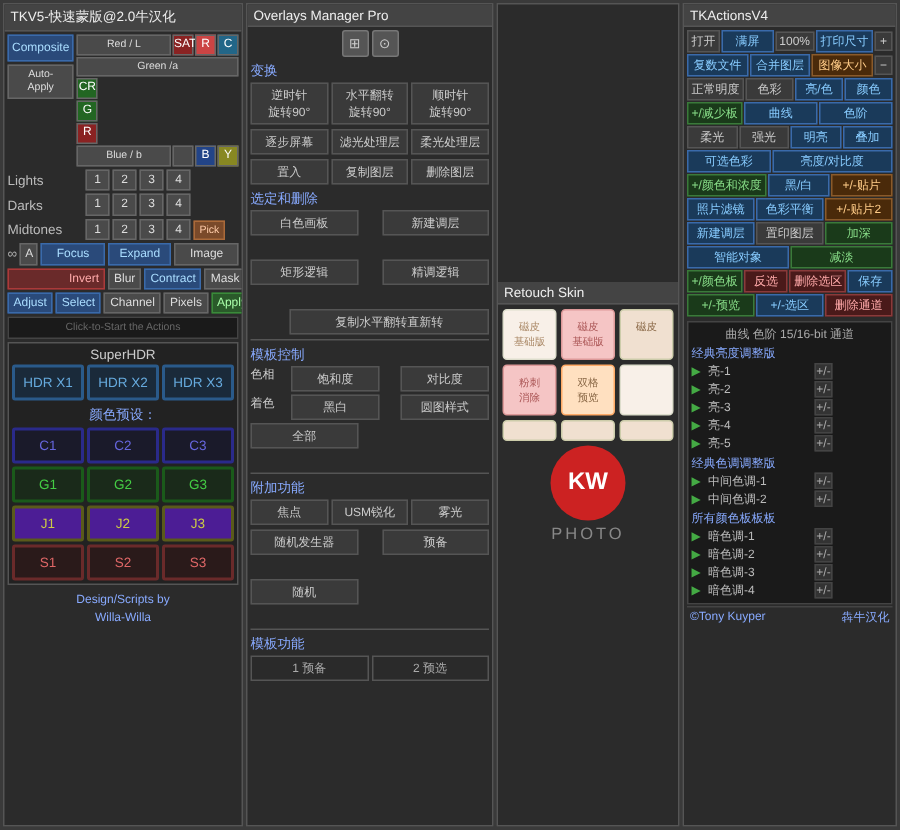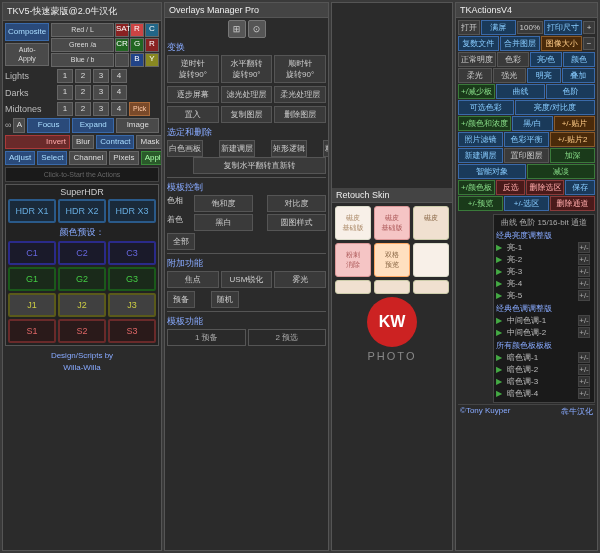--- a/index.html
+++ b/index.html
@@ -177,21 +177,21 @@
       border: 2px solid #2a6a2a;
       color: #66dd66;
       font-size: 9px;
       padding: 5px 2px;
       text-align: center;
       cursor: pointer;
       border-radius: 2px;
     }
     .color-btn.c-row { background: #1a1a2a; border-color: #2a2a8a; color: #6666dd; }
     .color-btn.g-row { background: #1a2a1a; border-color: #1a5a1a; color: #44cc44; }
-    .color-btn.j-row { background: #404040; border-color: #5a5a1a; color: #cccc44; }
+    .color-btn.j-row { background: #4c1d95; border-color: #5a5a1a; color: #cccc44; }
     .color-btn.s-row { background: #2a1a1a; border-color: #6a2a2a; color: #dd6666; }
 
     
     #overlays {
       width: 165px;
       flex-shrink: 0;
     }
     .overlays-inner {
       padding: 2px;
       font-size: 9px;
@@ -212,23 +212,23 @@
       border: 1px solid #555;
       color: #ccc;
       font-size: 8px;
       padding: 2px 1px;
       text-align: center;
       cursor: pointer;
       white-space: nowrap;
     }
     .overlay-btn-2col {
       display: grid;
-      grid-template-columns: repeat(4, 1fr);
+      grid-template-columns: repeat(2, 1fr);
       gap: 16px;
-      margin-bottom: 0;
+      margin-bottom: 16px;
     }
     .overlay-row {
       display: flex;
       flex-direction: row;
       gap: 2px;
       margin-bottom: 2px;
       padding-left: 26px;
     }
     .full-btn {
       background: #3a3a3a;
@@ -362,21 +362,20 @@
     .tk-btn.red { background: #4a1a1a; border-color: #8a3a3a; color: #ffaaaa; }
     .tk-btn.orange { background: #4a2a0a; border-color: #8a5a2a; color: #ffcc88; }
     .tk-btn-wide { flex: 2; }
     .tk-btn-3wide { flex: 3; }
 
     .curve-section {
       background: #1a1a1a;
       border: 1px solid #444;
       padding: 2px;
       margin-top: 2px;
-      margin-left: 35px;
     }
     .curve-row {
       display: flex;
       flex-direction: row;
       gap: 1px;
       align-items: center;
       margin-bottom: 1px;
     }
     .curve-label {
       font-size: 8px;
@@ -431,21 +430,21 @@
         <div class="btn btn-blue" style="padding:3px 2px;font-size:8px;">Composite</div>
         <div class="btn" style="font-size:7px;padding:2px 1px;line-height:1.2;">Auto-<br>Apply</div>
       </div>
       <div style="display:flex;flex-direction:column;gap:1px;flex:1;">
         <div style="display:flex;flex-direction:row;gap:1px;">
           <div class="btn" style="flex:1;font-size:7px;">Red / L</div>
           <div class="btn btn-colorbox col-r">SAT</div>
           <div class="btn btn-colorbox col-r2">R</div>
           <div class="btn btn-colorbox col-c">C</div>
         </div>
-        <div style="display:flex;gap:1px;">
+        <div style="display:flex;flex-direction:column;gap:1px;">
           <div class="btn" style="flex:1;font-size:7px;">Green /a</div>
           <div class="btn btn-colorbox col-g">CR</div>
           <div class="btn btn-colorbox col-g">G</div>
           <div class="btn btn-colorbox col-r">R</div>
         </div>
         <div style="display:flex;flex-direction:row;gap:1px;">
           <div class="btn" style="flex:1;font-size:7px;">Blue / b</div>
           <div class="btn btn-colorbox"></div>
           <div class="btn btn-colorbox col-b">B</div>
           <div class="btn btn-colorbox col-y">Y</div>
@@ -603,20 +602,21 @@
     <div class="separator"></div>
     <div class="overlay-section">附加功能</div>
 
     <div class="overlay-btn-grid">
       <div class="overlay-btn">焦点</div>
       <div class="overlay-btn">USM锐化</div>
       <div class="overlay-btn">雾光</div>
     </div>
 
     <div class="overlay-btn-2col">
+      <div class="overlay-btn">随机发生器</div>
       <div class="overlay-btn">预备</div>
       <div class="overlay-btn">随机</div>
     </div>
 
     <div class="separator"></div>
     <div class="overlay-section">模板功能</div>
 
     <div class="preset-row">
       <div class="preset-num">1 预备</div>
       <div class="preset-num">2 预选</div>
@@ -667,33 +667,33 @@
     </div>
 
     <div class="tk-row">
       <div class="tk-btn">正常明度</div>
       <div class="tk-btn">色彩</div>
       <div class="tk-btn blue">亮/色</div>
       <div class="tk-btn blue">颜色</div>
     </div>
 
     <div class="tk-row">
+      <div class="tk-btn green">+/减少板</div>
+      <div class="tk-btn blue tk-btn-wide">曲线</div>
+      <div class="tk-btn blue tk-btn-wide">色阶</div>
+    </div>
+
+    <div class="tk-row">
       <div class="tk-btn">柔光</div>
       <div class="tk-btn">强光</div>
       <div class="tk-btn blue">明亮</div>
       <div class="tk-btn blue">叠加</div>
     </div>
 
     <div class="tk-row">
-      <div class="tk-btn green">+/减少板</div>
-      <div class="tk-btn blue tk-btn-wide">曲线</div>
-      <div class="tk-btn blue tk-btn-wide">色阶</div>
-    </div>
-
-    <div class="tk-row">
       <div class="tk-btn blue tk-btn-wide">可选色彩</div>
       <div class="tk-btn blue tk-btn-3wide">亮度/对比度</div>
     </div>
 
     <div class="tk-row">
       <div class="tk-btn green">+/颜色和浓度</div>
       <div class="tk-btn blue">黑/白</div>
       <div class="tk-btn orange">+/-贴片</div>
     </div>
 

